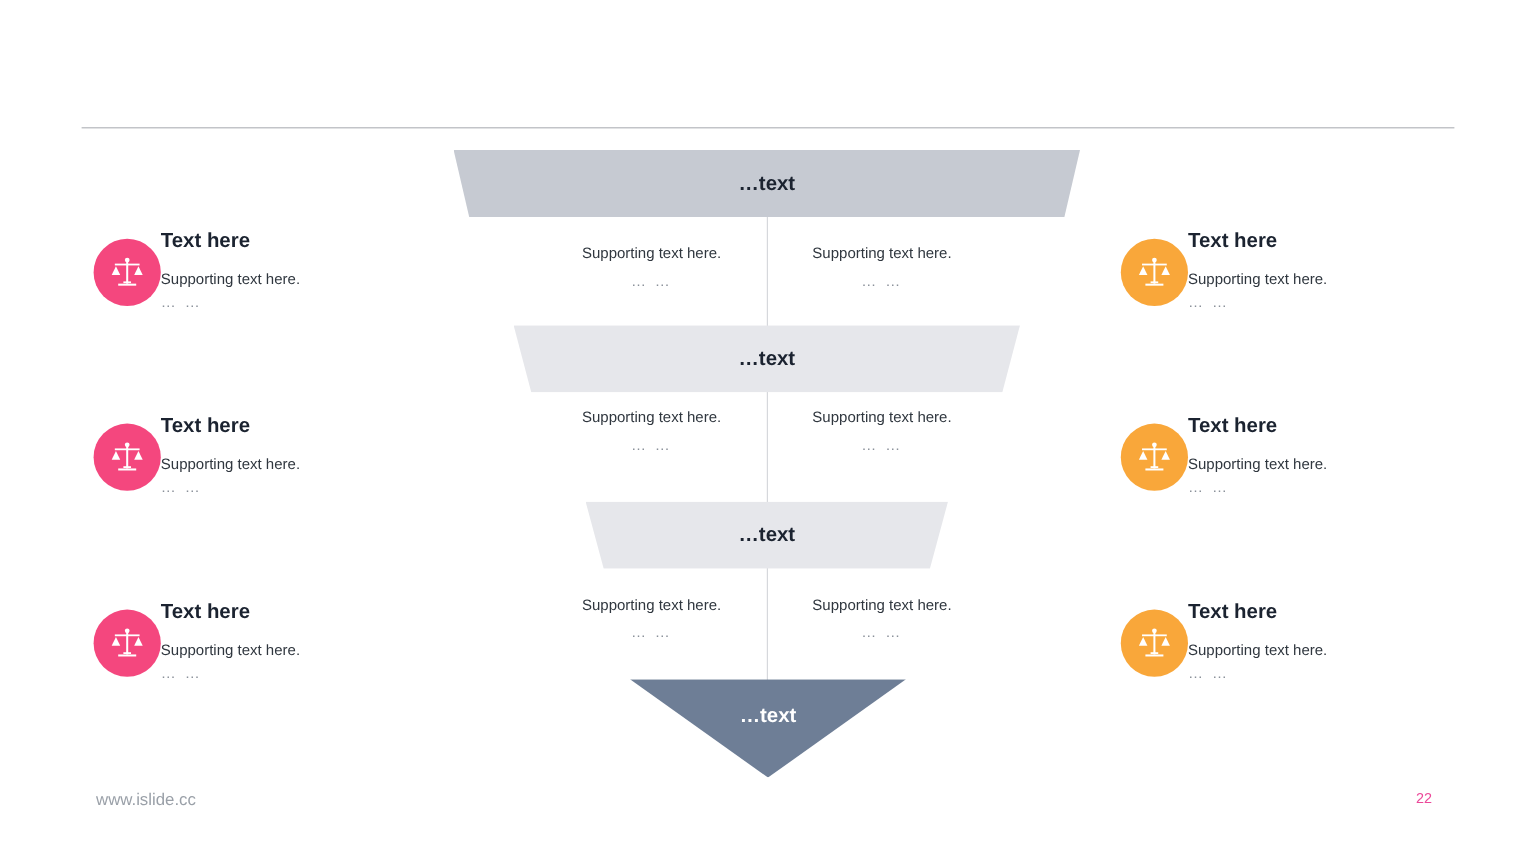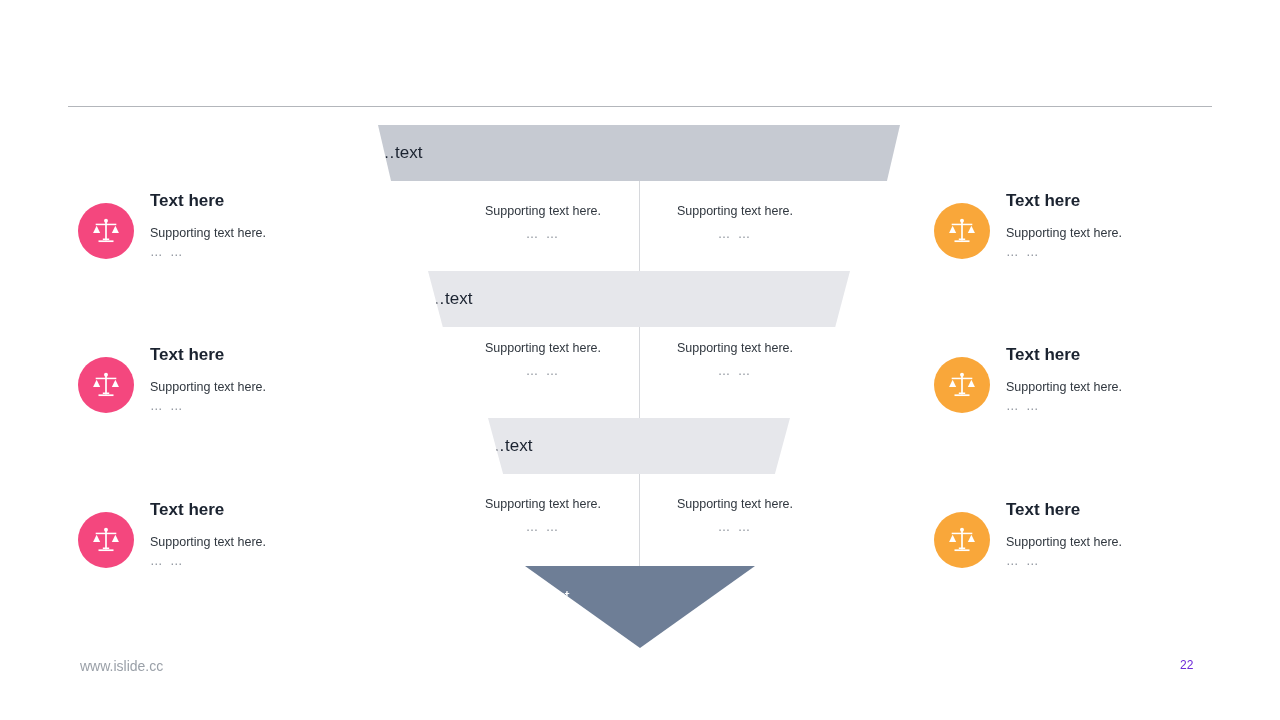--- a/index.html
+++ b/index.html
@@ -33,23 +33,23 @@
     width: 1px;
     height: 390px;
     background: #d6d8dc;
   }
 
   
   .funnel-band {
     position: absolute;
     display: flex;
     align-items: center;
-    justify-content: flex-start;
+    justify-content: center;
     color: #1b2330;
-    font-weight: normal;
+    font-weight: bold;
     font-size: 17px;
   }
   .band-1 {
     left: 378px; top: 125px; width: 522px; height: 56px;
     background: #c6cad2;
     clip-path: polygon(0 0, 100% 0, 97.5% 100%, 2.5% 100%);
   }
   .band-2 {
     left: 428px; top: 271px; width: 422px; height: 56px;
     background: #e6e7eb;
@@ -83,22 +83,21 @@
   .center-note .dots {
     display: block;
     color: #8a9099;
     letter-spacing: 2px;
   }
 
   
   .side-item {
     position: absolute;
     display: flex;
-    align-items: flex-end;
-    gap: 16px;
+    align-items: center;
   }
   .side-item.left { left: 78px; width: 330px; }
   .side-item.right { left: 934px; width: 330px; }
 
   .icon-circle {
     width: 56px;
     height: 56px;
     border-radius: 50%;
     flex: 0 0 56px;
     display: flex;
@@ -135,21 +134,21 @@
     left: 80px;
     top: 658px;
     font-size: 14px;
     color: #9aa0a8;
   }
   .footer-right {
     position: absolute;
     left: 1180px;
     top: 658px;
     font-size: 12px;
-    color: #6d28d9;
+    color: #ec4899;
   }
 </style>
 </head>
 <body>
 
 <div class="top-rule"></div>
 <div class="center-line"></div>
 
 <div class="funnel-band band-1">
   <span class="band-label">…text</span>

